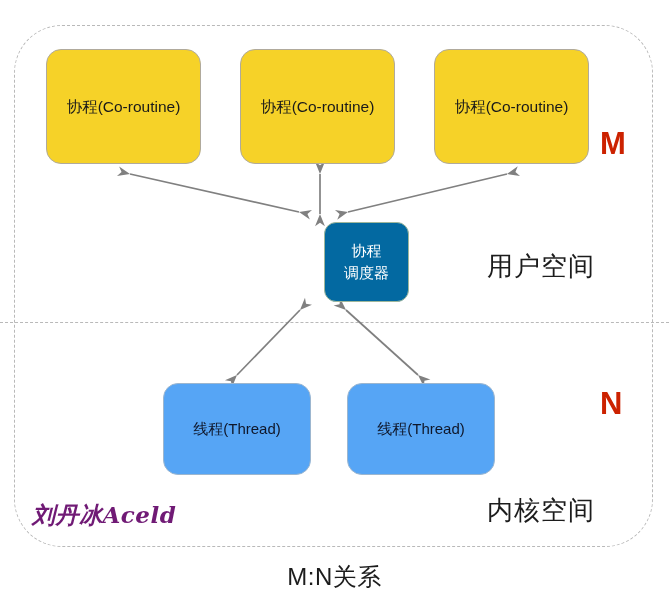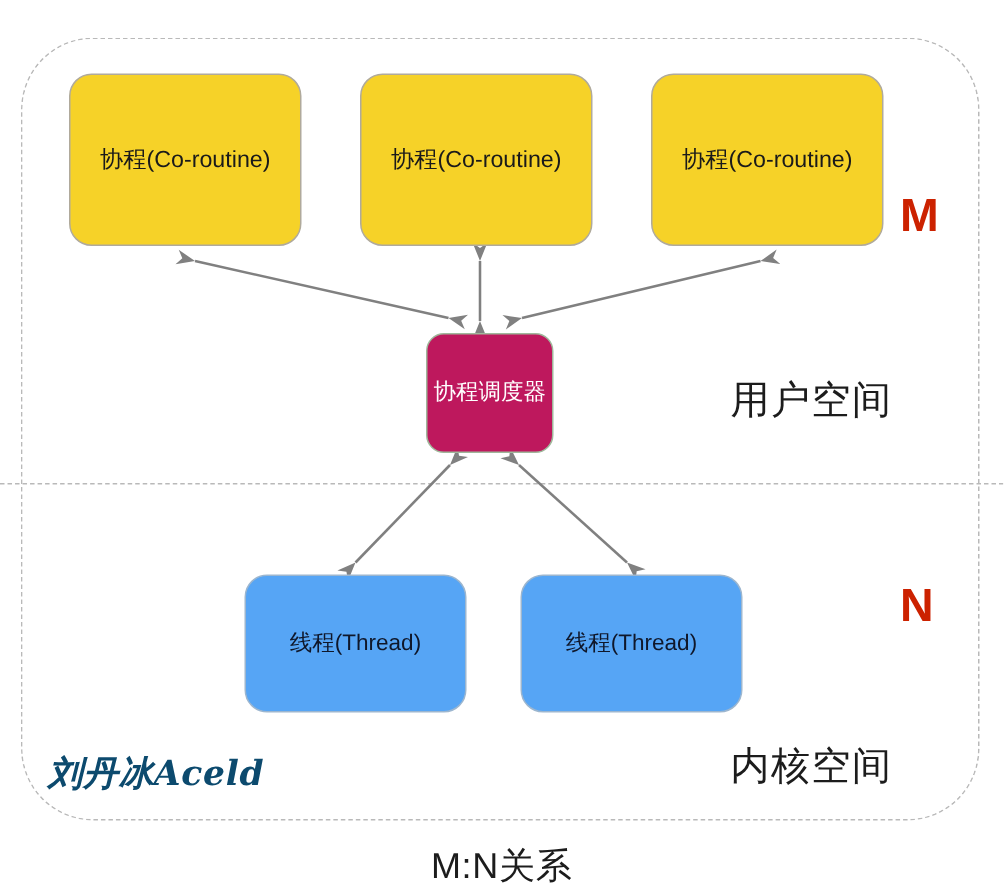--- a/index.html
+++ b/index.html
@@ -58,27 +58,28 @@
 
   .node.coroutine {
     background: #f6d228;
     border-color: #b0aa9c;
     color: #1a1a1a;
     font-size: 15.5px;
     border-radius: 15px;
   }
 
   .node.scheduler {
-    background: #be185d;
+    background: #0369a1;
     border-color: #9fb79b;
     color: #ffffff;
     font-size: 15px;
     border-radius: 12px;
-    flex-direction: row;
+    flex-direction: column;
     line-height: 1.45;
+    margin-left: 40px;
   }
 
   .node.thread {
     background: #56a5f5;
     border-color: #9cb6cf;
     color: #0f172a;
     font-size: 15px;
     border-radius: 15px;
   }
 
@@ -124,21 +125,21 @@
     white-space: nowrap;
   }
   #label-user-space   { left: 487px; top: 249px; }
   #label-kernel-space { left: 487px; top: 493px; }
 
   
   .watermark {
     position: absolute;
     left: 32px;
     top: 500px;
-    color: #0c4a6e;
+    color: #701a75;
     font-family: "DejaVu Serif", "Liberation Serif", serif;
     font-style: italic;
     font-size: 23px;
     font-weight: bold;
     letter-spacing: 0.5px;
     white-space: nowrap;
     user-select: none;
   }
 
   

